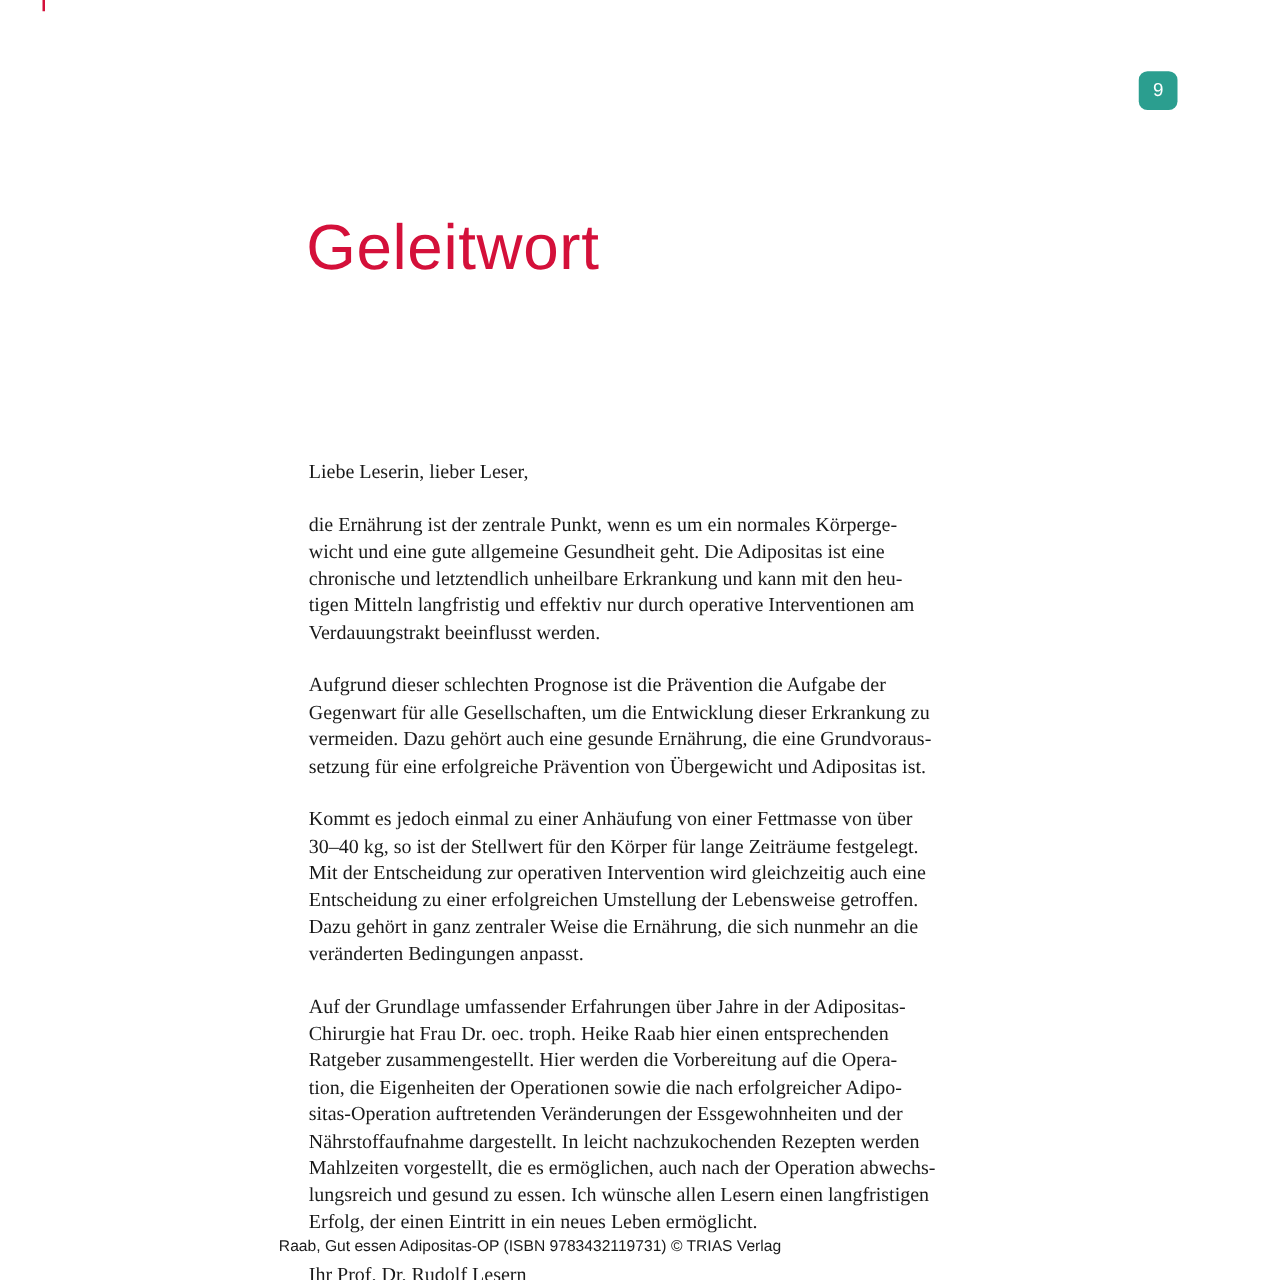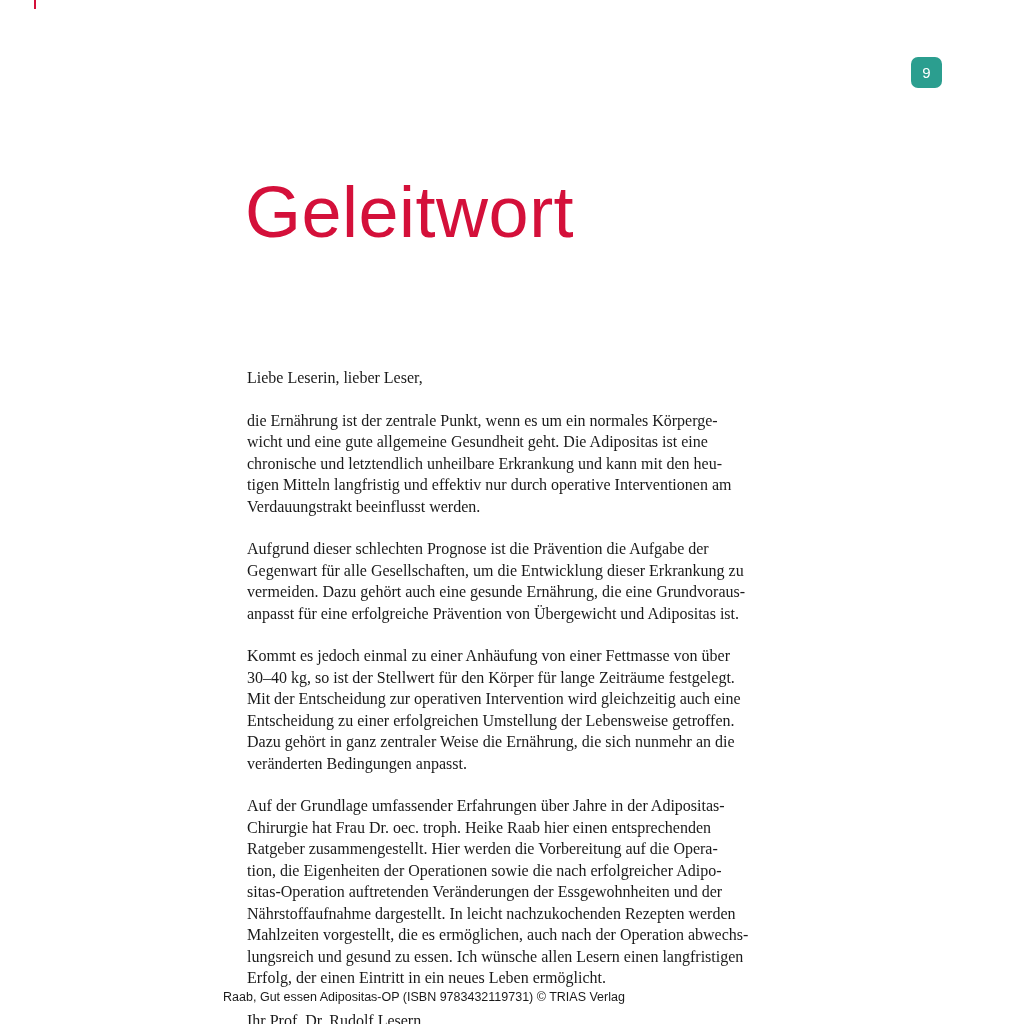--- a/index.html
+++ b/index.html
@@ -37,21 +37,21 @@
     font-size: 15px;
     display: flex;
     align-items: center;
     justify-content: center;
   }
   .title {
     position: absolute;
     left: 245px;
     top: 134px;
     font-family: "Liberation Sans", sans-serif;
-    font-size: 72px;
+    font-size: 51px;
     line-height: 60px;
     font-weight: 500;
     letter-spacing: 0.5px;
     color: #d4103a;
   }
   .content {
     position: absolute;
     left: 247px;
     top: 343px;
     width: 580px;
@@ -96,21 +96,21 @@
   <div class="content">
     <p class="salutation">Liebe Leserin, lieber Leser,</p>
     <p>die Ernährung ist der zentrale Punkt, wenn es um ein normales Körperge-
 wicht und eine gute allgemeine Gesundheit geht. Die Adipositas ist eine
 chronische und letztendlich unheilbare Erkrankung und kann mit den heu-
 tigen Mitteln langfristig und effektiv nur durch operative Interventionen am
 Verdauungstrakt beeinflusst werden.</p>
     <p>Aufgrund dieser schlechten Prognose ist die Prävention die Aufgabe der
 Gegenwart für alle Gesellschaften, um die Entwicklung dieser Erkrankung zu
 vermeiden. Dazu gehört auch eine gesunde Ernährung, die eine Grundvoraus-
-anpasst für eine erfolgreiche Prävention von Übergewicht und Adipositas ist.</p>
+setzung für eine erfolgreiche Prävention von Übergewicht und Adipositas ist.</p>
     <p>Kommt es jedoch einmal zu einer Anhäufung von einer Fettmasse von über
 30–40 kg, so ist der Stellwert für den Körper für lange Zeiträume festgelegt.
 Mit der Entscheidung zur operativen Intervention wird gleichzeitig auch eine
 Entscheidung zu einer erfolgreichen Umstellung der Lebensweise getroffen.
 Dazu gehört in ganz zentraler Weise die Ernährung, die sich nunmehr an die
 veränderten Bedingungen anpasst.</p>
     <p>Auf der Grundlage umfassender Erfahrungen über Jahre in der Adipositas-
 Chirurgie hat Frau Dr. oec. troph. Heike Raab hier einen entsprechenden
 Ratgeber zusammengestellt. Hier werden die Vorbereitung auf die Opera-
 tion, die Eigenheiten der Operationen sowie die nach erfolgreicher Adipo-

